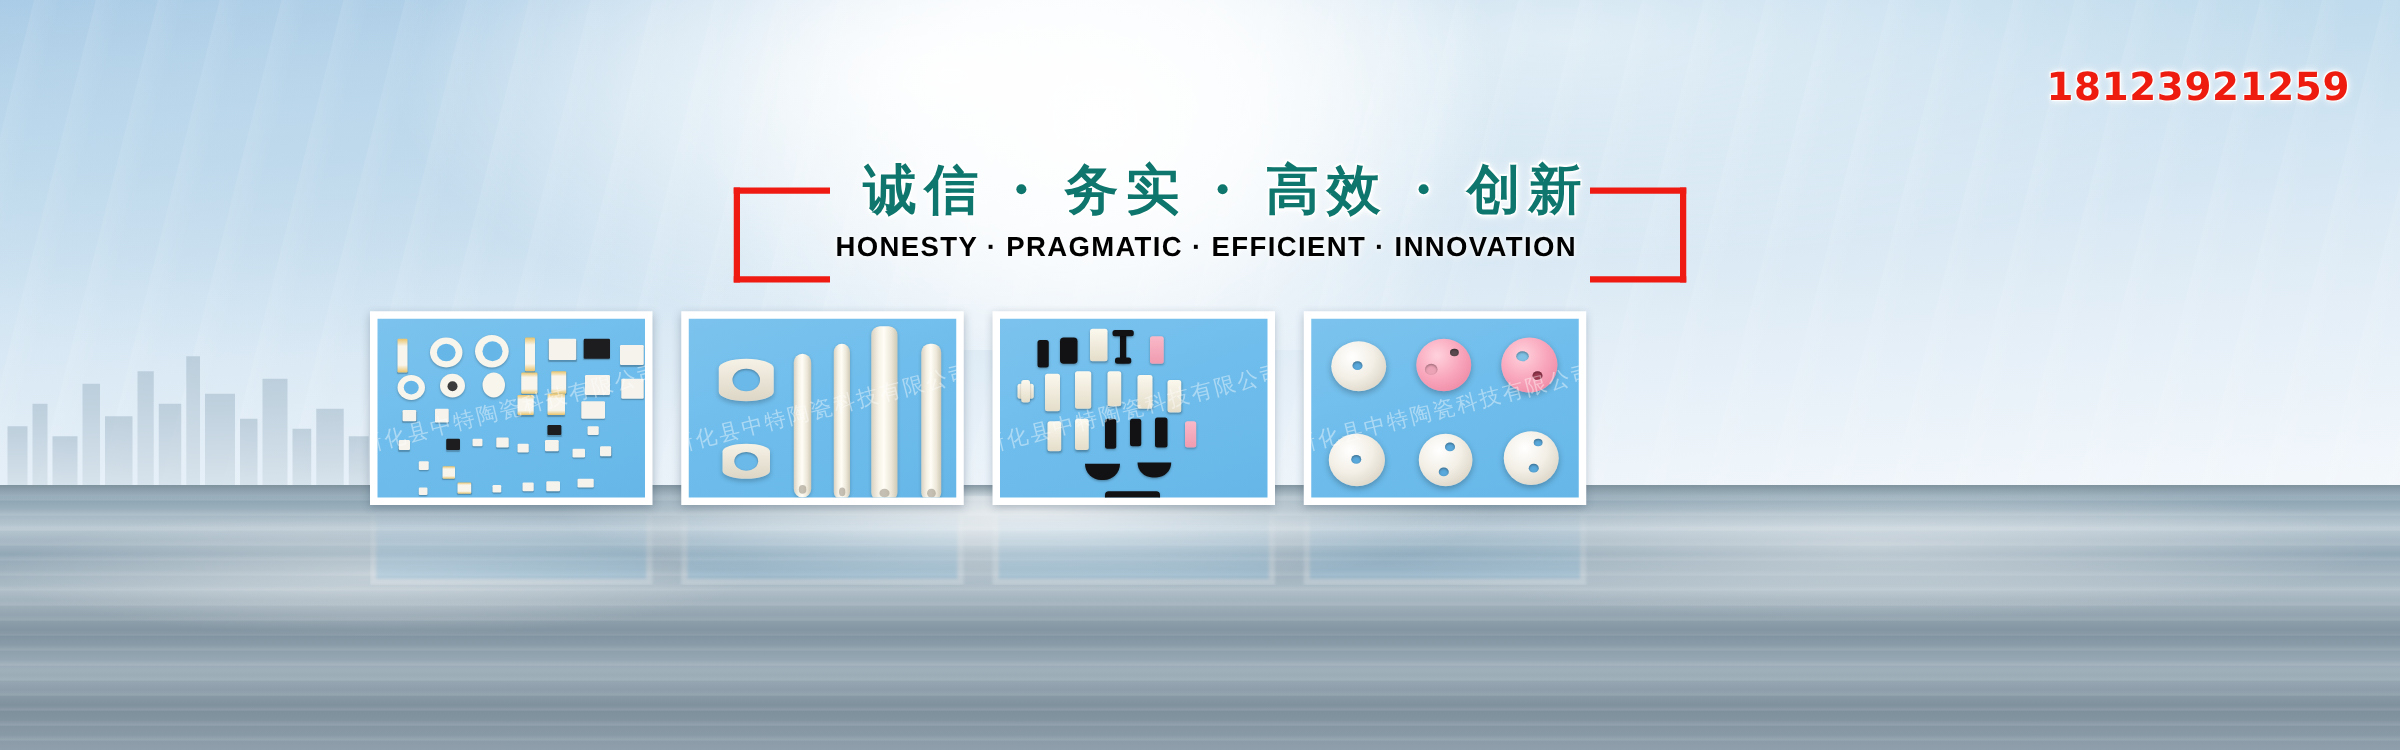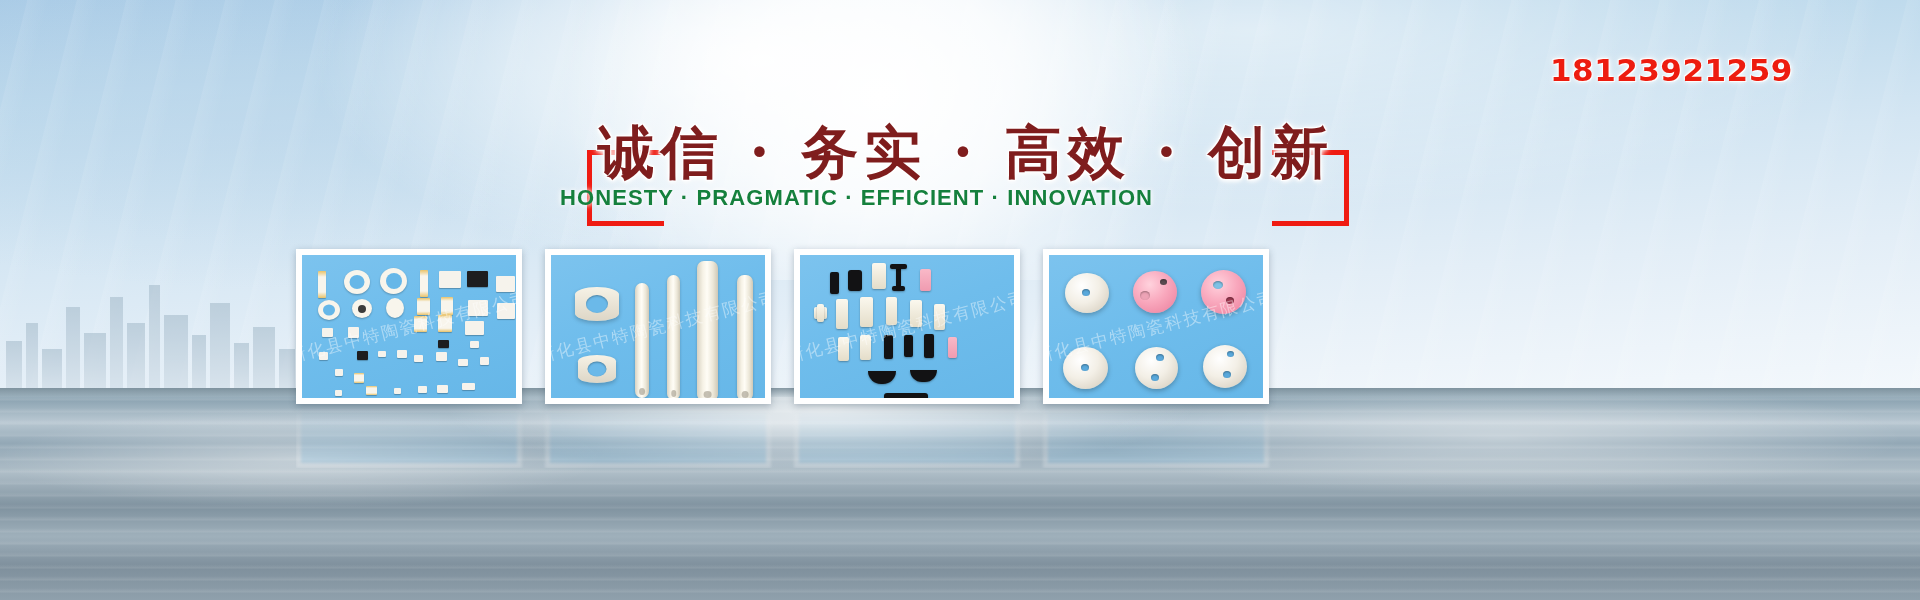--- a/index.html
+++ b/index.html
@@ -67,46 +67,46 @@
   .bracket{position:absolute;border:5px solid #ef1b12;}
   .bracket-left{
     left:27px;top:30px;width:72px;height:66px;
     border-right:none;
   }
   .bracket-right{
     left:712px;top:30px;width:72px;height:66px;
     border-left:none;
   }
   .slogan-cn{
-    position:absolute;left:1px;top:0;width:810px;text-align:center;
+    position:absolute;left:16px;top:0;width:810px;text-align:center;
     font-family:"DejaVu Serif","Liberation Serif",serif;
-    font-size:57px;font-weight:700;color:#7f1d1d;letter-spacing:6px;
+    font-size:43px;font-weight:700;color:#0f766e;letter-spacing:6px;
     line-height:64px;white-space:nowrap;
     text-shadow:0 0 5px #fff,0 0 9px #fff,1px 1px 0 #fff,-1px -1px 0 #fff,
                 1px -1px 0 #fff,-1px 1px 0 #fff,0 2px 4px rgba(255,255,255,.9);
   }
   .slogan-en{
-    position:absolute;left:0;top:65px;width:810px;
+    position:absolute;left:0;top:65px;width:810px;text-align:center;
     font-family:"Liberation Sans","DejaVu Sans",sans-serif;
-    font-size:22px;font-weight:700;color:#15803d;letter-spacing:1.1px;
+    font-size:22px;font-weight:700;color:#000000;letter-spacing:1.1px;
     white-space:nowrap;
     text-shadow:0 0 4px rgba(255,255,255,.95),0 0 7px rgba(255,255,255,.8);
   }
   
   .contact{
     position:absolute;right:40px;top:52px;width:330px;text-align:left;
   }
   .contact-line{
     color:#ed1c0f;font-weight:700;white-space:nowrap;
     text-shadow:0 0 4px #fff,0 0 8px #fff,1px 1px 0 rgba(255,255,255,.9),-1px -1px 0 rgba(255,255,255,.9);
     font-family:"DejaVu Sans","Liberation Sans",sans-serif;
   }
   .c-tag{font-size:24px;letter-spacing:1px;margin-bottom:13px;}
   .c-label{font-size:23px;letter-spacing:1px;margin-bottom:6px;}
-  .c-phone{font-size:31px;letter-spacing:0.5px;font-weight:700;}
+  .c-phone{font-size:31px;letter-spacing:0.5px;font-weight:700;text-align:right;}
   
   .panels{position:absolute;left:296px;top:249px;width:978px;height:155px;}
   .panel{
     position:absolute;top:0;height:155px;
     background:#ffffff;padding:6px;box-sizing:border-box;
     box-shadow:0 2px 7px rgba(40,60,80,.30);
   }
   .panel-inner{
     position:relative;width:100%;height:100%;overflow:hidden;
     background:linear-gradient(160deg,#7cc3ee 0%,#6fbdec 45%,#66b7e8 100%);

